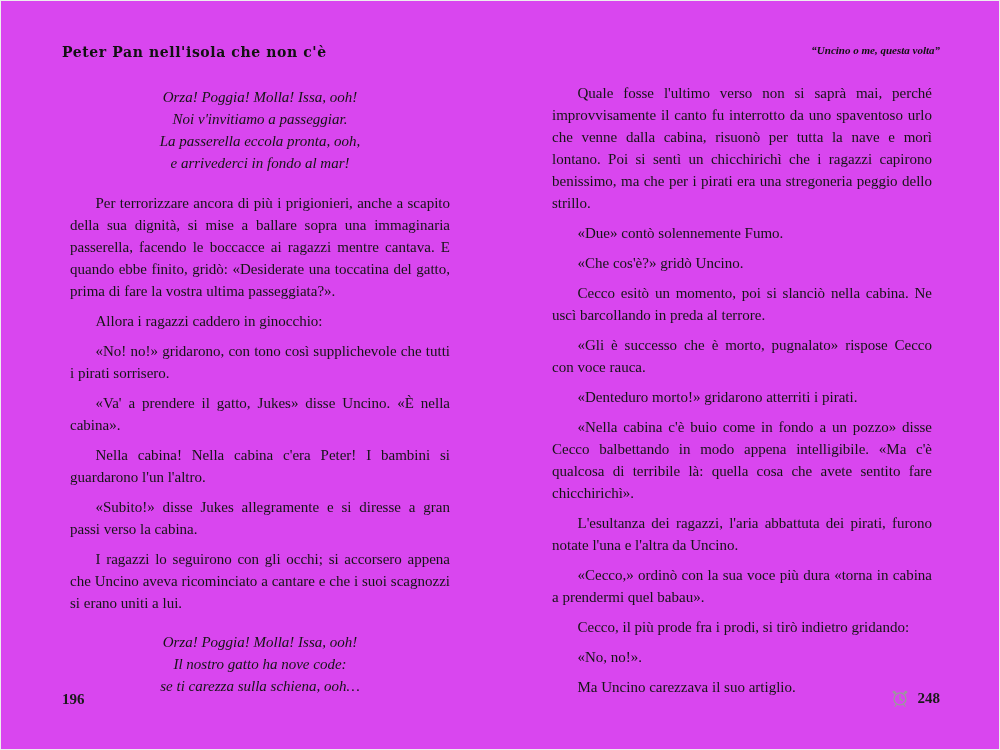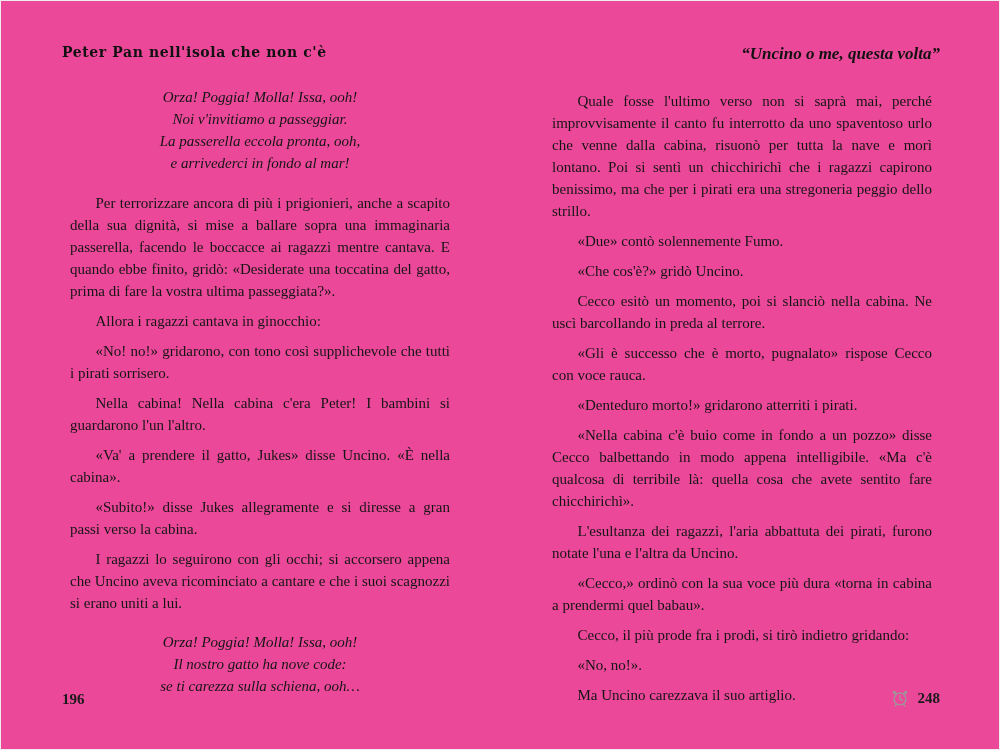--- a/index.html
+++ b/index.html
@@ -1,40 +1,40 @@
 <!DOCTYPE html>
 <html lang="it"><head>
 <meta charset="utf-8">
 <style>
   html, body { margin: 0; padding: 0; background: #ffffff; }
   .spread {
     position: relative;
     width: 1000px;
     height: 750px;
-    background: #ec4899;
+    background: #d946ef;
     box-shadow: inset 0 0 0 1px #ededed;
     font-family: "Liberation Serif", serif;
     color: #151515;
     overflow: hidden;
   }
   .page-col { position: absolute; top: 44px; width: 396px; }
   .page-col.left  { left: 62px; }
   .page-col.right { left: 544px; }
 
   .header-left {
     font-family: "DejaVu Serif", serif;
     font-weight: 700;
     font-size: 14px;
     letter-spacing: 0.6px;
     color: #111;
   }
   .header-right {
     font-weight: 700;
     font-style: italic;
-    font-size: 17px;
+    font-size: 11px;
     text-align: right;
     color: #111;
   }
 
   .body-text {
     margin-top: 26px;
     font-size: 15px;
     line-height: 22px;
     text-align: justify;
     hyphens: auto;
@@ -79,24 +79,24 @@
     <div class="header-left">Peter Pan nell'isola che non c'è</div>
     <div class="body-text">
       <div class="verse v1">
           <p class="verse-line">Orza! Poggia! Molla! Issa, ooh!</p>
           <p class="verse-line">Noi v'invitiamo a passeggiar.</p>
           <p class="verse-line">La passerella eccola pronta, ooh,</p>
           <p class="verse-line">e arrivederci in fondo al mar!</p>
         </div>
       <div class="paras">
           <p class="para">Per terrorizzare ancora di più i prigionieri, anche a scapito della sua dignità, si mise a ballare sopra una immaginaria passerella, facendo le boccacce ai ragazzi mentre cantava. E quando ebbe finito, gridò: «Desiderate una toccatina del gatto, prima di fare la vostra ultima passeggiata?».</p>
-          <p class="para">Allora i ragazzi cantava in ginocchio:</p>
+          <p class="para">Allora i ragazzi caddero in ginocchio:</p>
           <p class="para">«No! no!» gridarono, con tono così supplichevole che tutti i pirati sorrisero.</p>
+          <p class="para">«Va' a prendere il gatto, Jukes» disse Uncino. «È nella cabina».</p>
           <p class="para">Nella cabina! Nella cabina c'era Peter! I bambini si guardarono l'un l'altro.</p>
-          <p class="para">«Va' a prendere il gatto, Jukes» disse Uncino. «È nella cabina».</p>
           <p class="para">«Subito!» disse Jukes allegramente e si diresse a gran passi verso la cabina.</p>
           <p class="para">I ragazzi lo seguirono con gli occhi; si accorsero appena che Uncino aveva ricominciato a cantare e che i suoi scagnozzi si erano uniti a lui.</p>
         </div>
       <div class="verse v2">
           <p class="verse-line">Orza! Poggia! Molla! Issa, ooh!</p>
           <p class="verse-line">Il nostro gatto ha nove code:</p>
           <p class="verse-line">se ti carezza sulla schiena, ooh…</p>
         </div>
     </div>
   </div>

